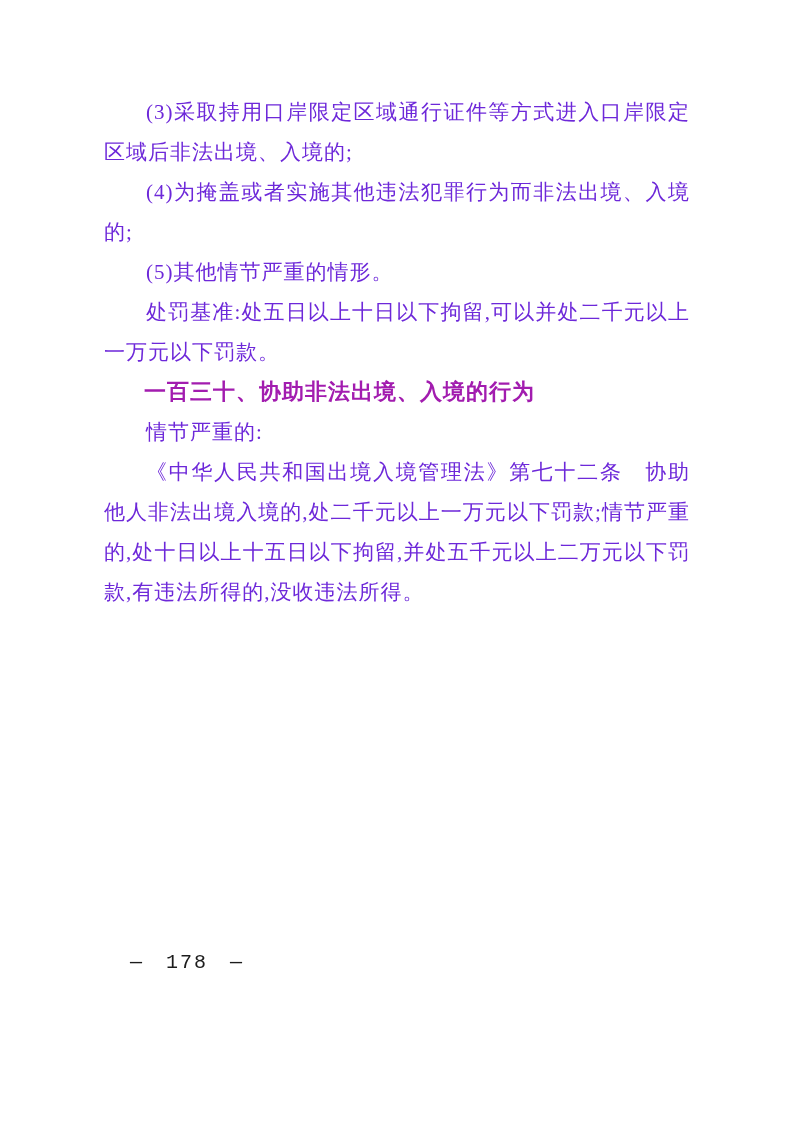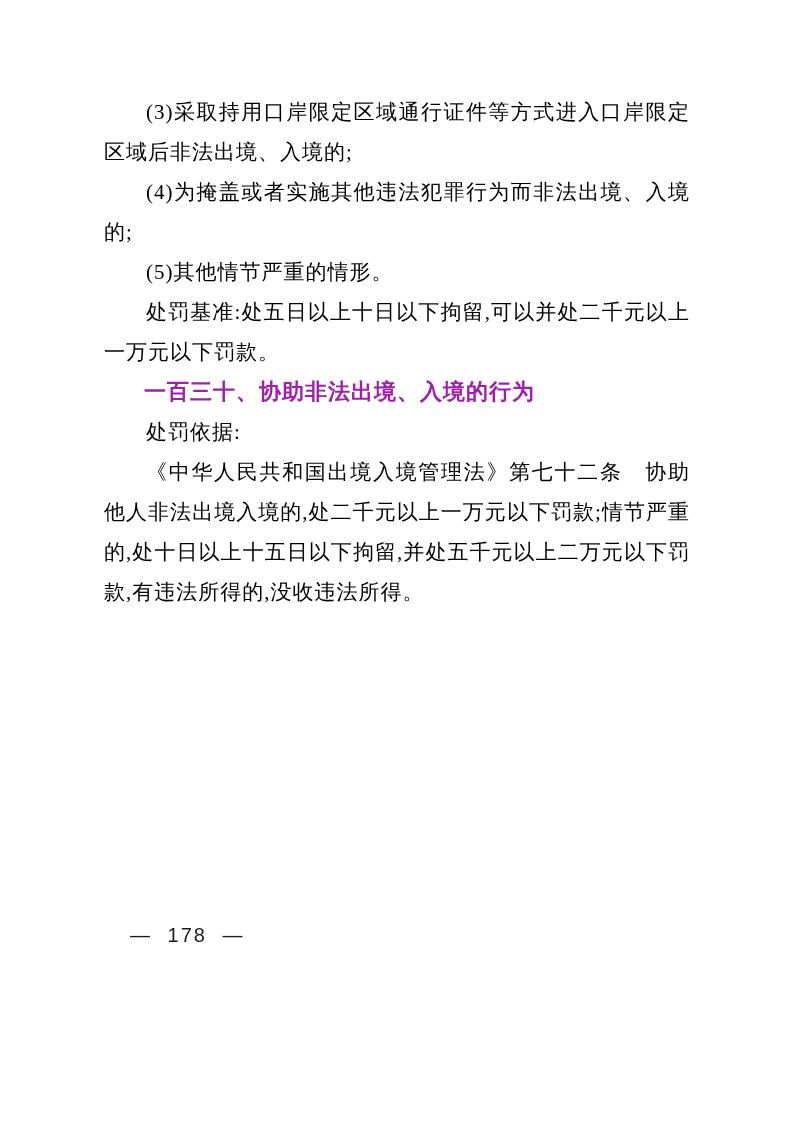--- a/index.html
+++ b/index.html
@@ -18,56 +18,56 @@
     position: absolute;
     left: 104px;
     top: 92px;
     width: 586px;
   }
   p.body {
     margin: 0;
     font-family: "Liberation Serif", "DejaVu Serif", serif;
     font-size: 21px;
     line-height: 40px;
-    color: #000000;
+    color: #6d28d9;
     text-align: justify;
     text-indent: 42px;
     letter-spacing: 1px;
   }
   h2.heading {
     margin: 0;
     font-family: "Liberation Sans", "DejaVu Sans", sans-serif;
     font-size: 22px;
     font-weight: 700;
     line-height: 40px;
     color: #a21caf;
     text-indent: 40px;
     letter-spacing: 1px;
   }
   .footer {
     position: absolute;
     left: 130px;
-    top: 922px;
-    font-family: Liberation Sans, sans-serif;
+    top: 950px;
+    font-family: Liberation Mono, monospace;
     font-size: 20px;
     line-height: 26px;
     color: #1c1c1c;
     letter-spacing: 2px;
     word-spacing: 8px;
   }
 </style>
 </head>
 <body>
 
 <div class="page">
   <div class="content">
     <p class="body">(3)采取持用口岸限定区域通行证件等方式进入口岸限定区域后非法出境、入境的;</p>
     <p class="body">(4)为掩盖或者实施其他违法犯罪行为而非法出境、入境的;</p>
     <p class="body">(5)其他情节严重的情形。</p>
     <p class="body">处罚基准:处五日以上十日以下拘留,可以并处二千元以上一万元以下罚款。</p>
     <h2 class="heading">一百三十、协助非法出境、入境的行为</h2>
-    <p class="body">处罚依据:</p>
+    <p class="body">情节严重的:</p>
     <p class="body">《中华人民共和国出境入境管理法》第七十二条　协助他人非法出境入境的,处二千元以上一万元以下罚款;情节严重的,处十日以上十五日以下拘留,并处五千元以上二万元以下罚款,有违法所得的,没收违法所得。</p>
   </div>
   <div class="footer">
     <span>— 178 —</span>
   </div>
 </div>
 
 </body></html>

